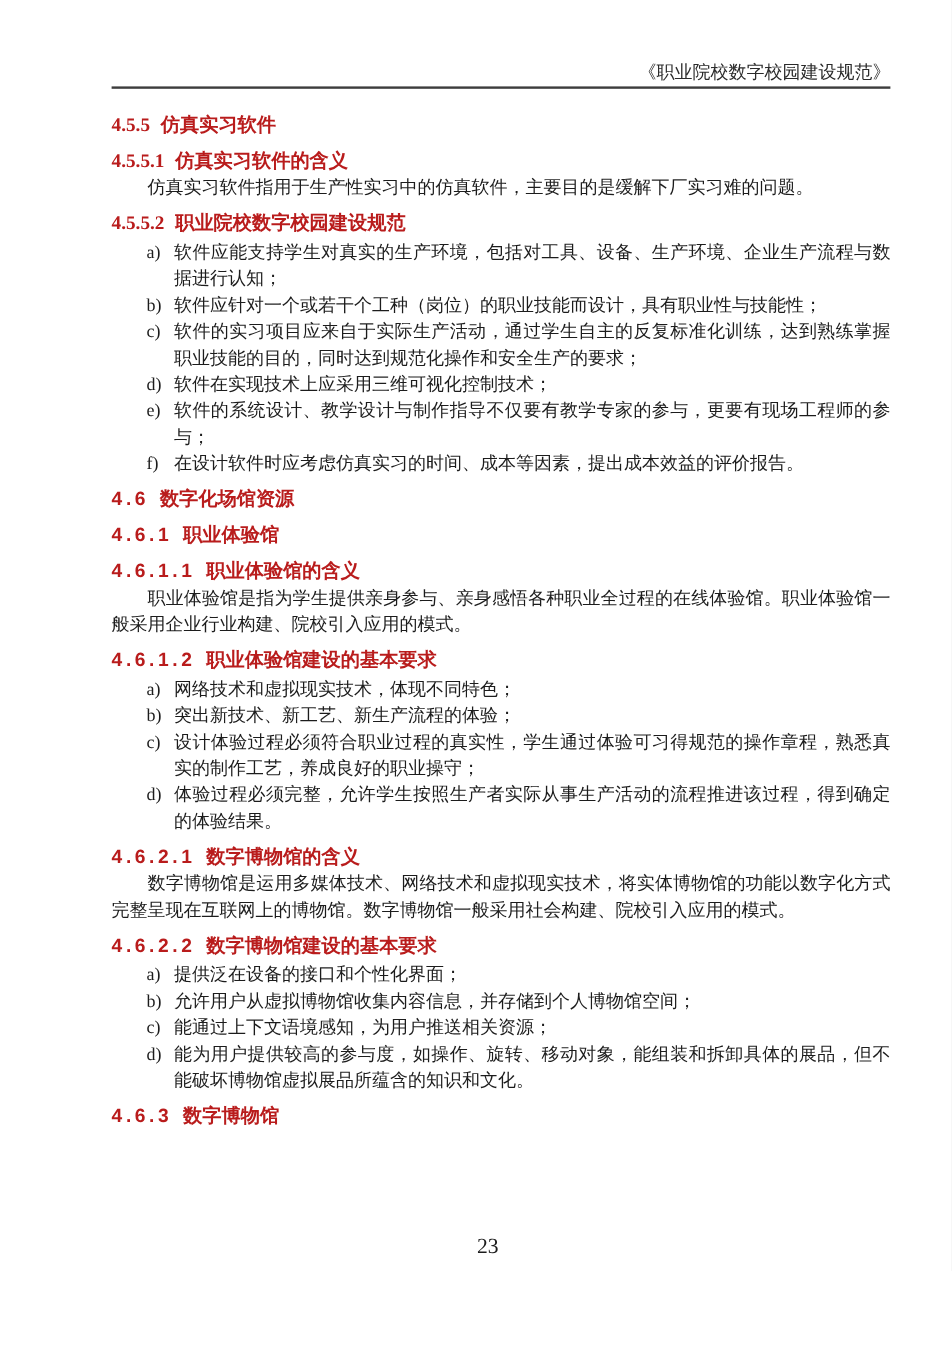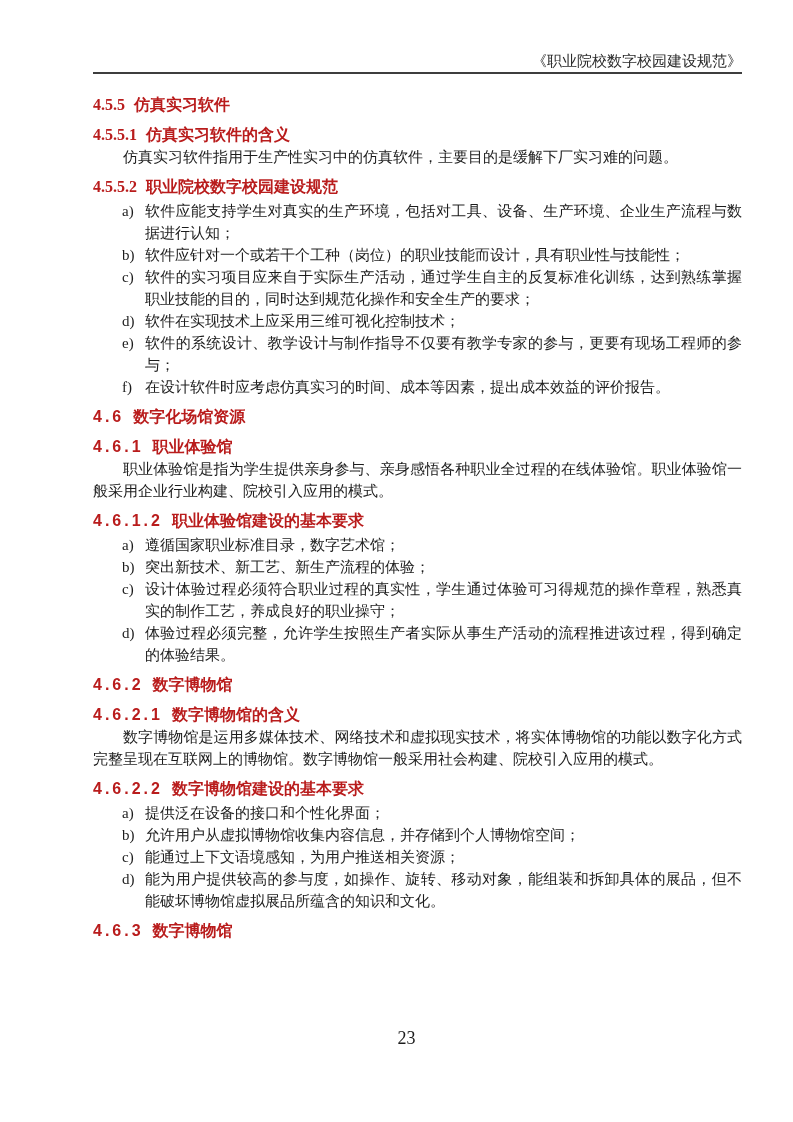--- a/index.html
+++ b/index.html
@@ -119,45 +119,45 @@
     </ul>
 
     <h2 class="hd">
       <span class="hnum sans-num">4.6</span><span class="htitle">数字化场馆资源</span>
     </h2>
 
     <h3 class="hd">
       <span class="hnum sans-num">4.6.1</span><span class="htitle">职业体验馆</span>
     </h3>
 
+    <h4 class="hd">
+      <span class="hnum sans-num">4.6.1.1</span><span class="htitle">职业体验馆的含义</span>
+    </h4>
 
     <p class="para">职业体验馆是指为学生提供亲身参与、亲身感悟各种职业全过程的在线体验馆。职业体验馆一般采用企业行业构建、院校引入应用的模式。</p>
 
     <h4 class="hd">
       <span class="hnum sans-num">4.6.1.2</span><span class="htitle">职业体验馆建设的基本要求</span>
     </h4>
 
     <ul class="req-list">
       <li>
-        <span class="li-label">a)</span><span class="li-text">遵循国家职业标准目录，数字艺术馆；</span>
+        <span class="li-label">a)</span><span class="li-text">网络技术和虚拟现实技术，体现不同特色；</span>
       </li>
       <li>
         <span class="li-label">b)</span><span class="li-text">突出新技术、新工艺、新生产流程的体验；</span>
       </li>
       <li>
         <span class="li-label">c)</span><span class="li-text">设计体验过程必须符合职业过程的真实性，学生通过体验可习得规范的操作章程，熟悉真实的制作工艺，养成良好的职业操守；</span>
       </li>
       <li>
         <span class="li-label">d)</span><span class="li-text">体验过程必须完整，允许学生按照生产者实际从事生产活动的流程推进该过程，得到确定的体验结果。</span>
       </li>
     </ul>
 
-    <h3 class="hd">
-      <span class="hnum sans-num">4.6.2</span><span class="htitle">数字博物馆</span>
-    </h3>
 
     <h4 class="hd">
       <span class="hnum sans-num">4.6.2.1</span><span class="htitle">数字博物馆的含义</span>
     </h4>
 
     <p class="para">数字博物馆是运用多媒体技术、网络技术和虚拟现实技术，将实体博物馆的功能以数字化方式完整呈现在互联网上的博物馆。数字博物馆一般采用社会构建、院校引入应用的模式。</p>
 
     <h4 class="hd">
       <span class="hnum sans-num">4.6.2.2</span><span class="htitle">数字博物馆建设的基本要求</span>
     </h4>

